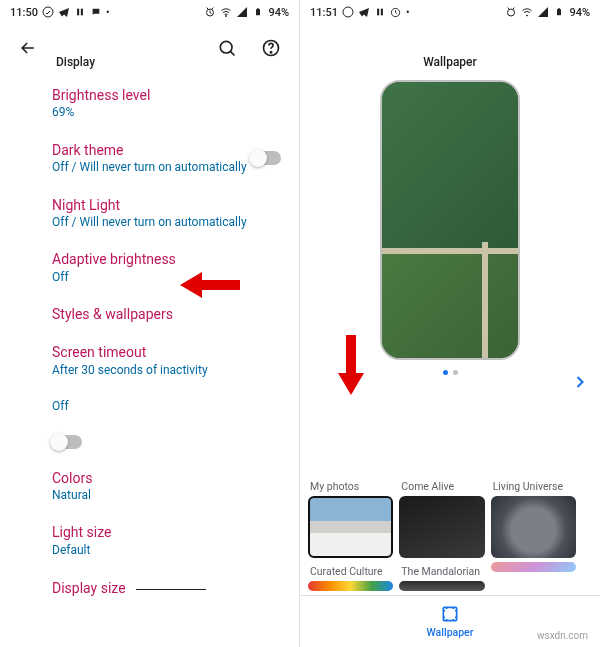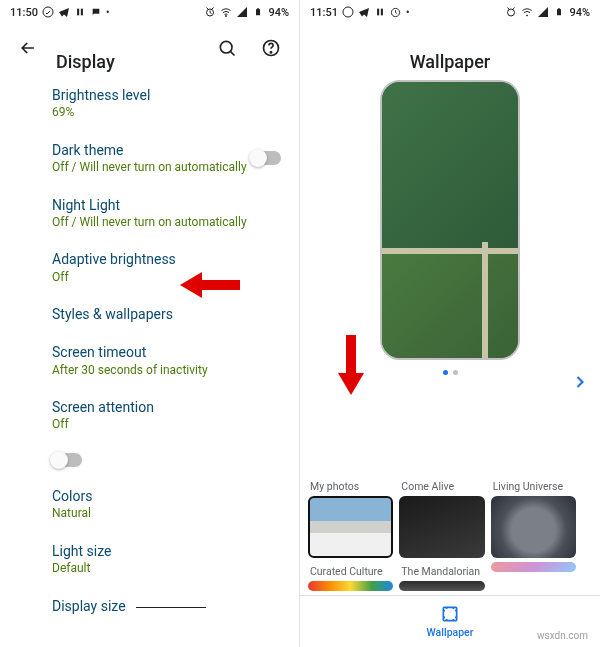--- a/index.html
+++ b/index.html
@@ -26,34 +26,34 @@
     }
     .status-left, .status-right { display: flex; align-items: center; gap: 4px; }
     .ico { width: 12px; height: 12px; display: inline-flex; align-items: center; justify-content: center; }
     .app-bar {
       height: 48px;
       display: flex;
       align-items: center;
       padding: 0 12px;
       gap: 12px;
     }
-    .app-bar-title { font-size: 18px; font-weight: 500; flex: 1; color: #202124; margin-top: 27px; }
+    .app-bar-title { font-size: 12px; font-weight: 500; flex: 1; color: #202124; margin-top: 27px; }
     .app-bar-center { justify-content: center; }
     .app-bar-center .app-bar-title { text-align: center; flex: none; }
     .icon-btn { width: 32px; height: 32px; display: flex; align-items: center; justify-content: center; border-radius: 50%; cursor: pointer; }
     .settings-list { flex: 1; overflow: hidden; padding: 4px 0; }
     .setting-item {
       padding: 10px 18px 10px 52px;
       display: flex;
       align-items: center;
       cursor: pointer;
     }
     .setting-text { flex: 1; }
-    .setting-title { font-size: 14px; color: #0c4a6e; line-height: 1.3; }
-    .setting-sub { font-size: 12px; color: #4d7c0f; line-height: 1.3; margin-top: 1px; }
+    .setting-title { font-size: 14px; color: #be185d; line-height: 1.3; }
+    .setting-sub { font-size: 12px; color: #0369a1; line-height: 1.3; margin-top: 1px; }
     .toggle {
       width: 30px; height: 14px; background: #bdbdbd; border-radius: 10px; position: relative;
     }
     .toggle::after {
       content: ""; position: absolute; width: 18px; height: 18px; background: #fafafa;
       border-radius: 50%; top: -2px; left: -2px; box-shadow: 0 1px 3px rgba(0,0,0,0.3);
     }
     .underline { display: inline-block; border-bottom: 1.5px solid #202124; width: 70px; vertical-align: middle; margin-left: 6px; }
     
     .wallpaper-preview {
@@ -226,21 +226,20 @@
       </div>
     </div>
     <div class="setting-item">
       <div class="setting-text">
         <div class="setting-title">Screen timeout</div>
         <div class="setting-sub">After 30 seconds of inactivity</div>
       </div>
     </div>
     <div class="setting-item">
       <div class="setting-text">
-        <div class="setting-title">Screen attention</div>
         <div class="setting-sub">Off</div>
       </div>
     </div>
     <div class="setting-item">
       <div class="toggle"></div>
     </div>
     <div class="setting-item">
       <div class="setting-text">
         <div class="setting-title">Colors</div>
         <div class="setting-sub">Natural</div>

